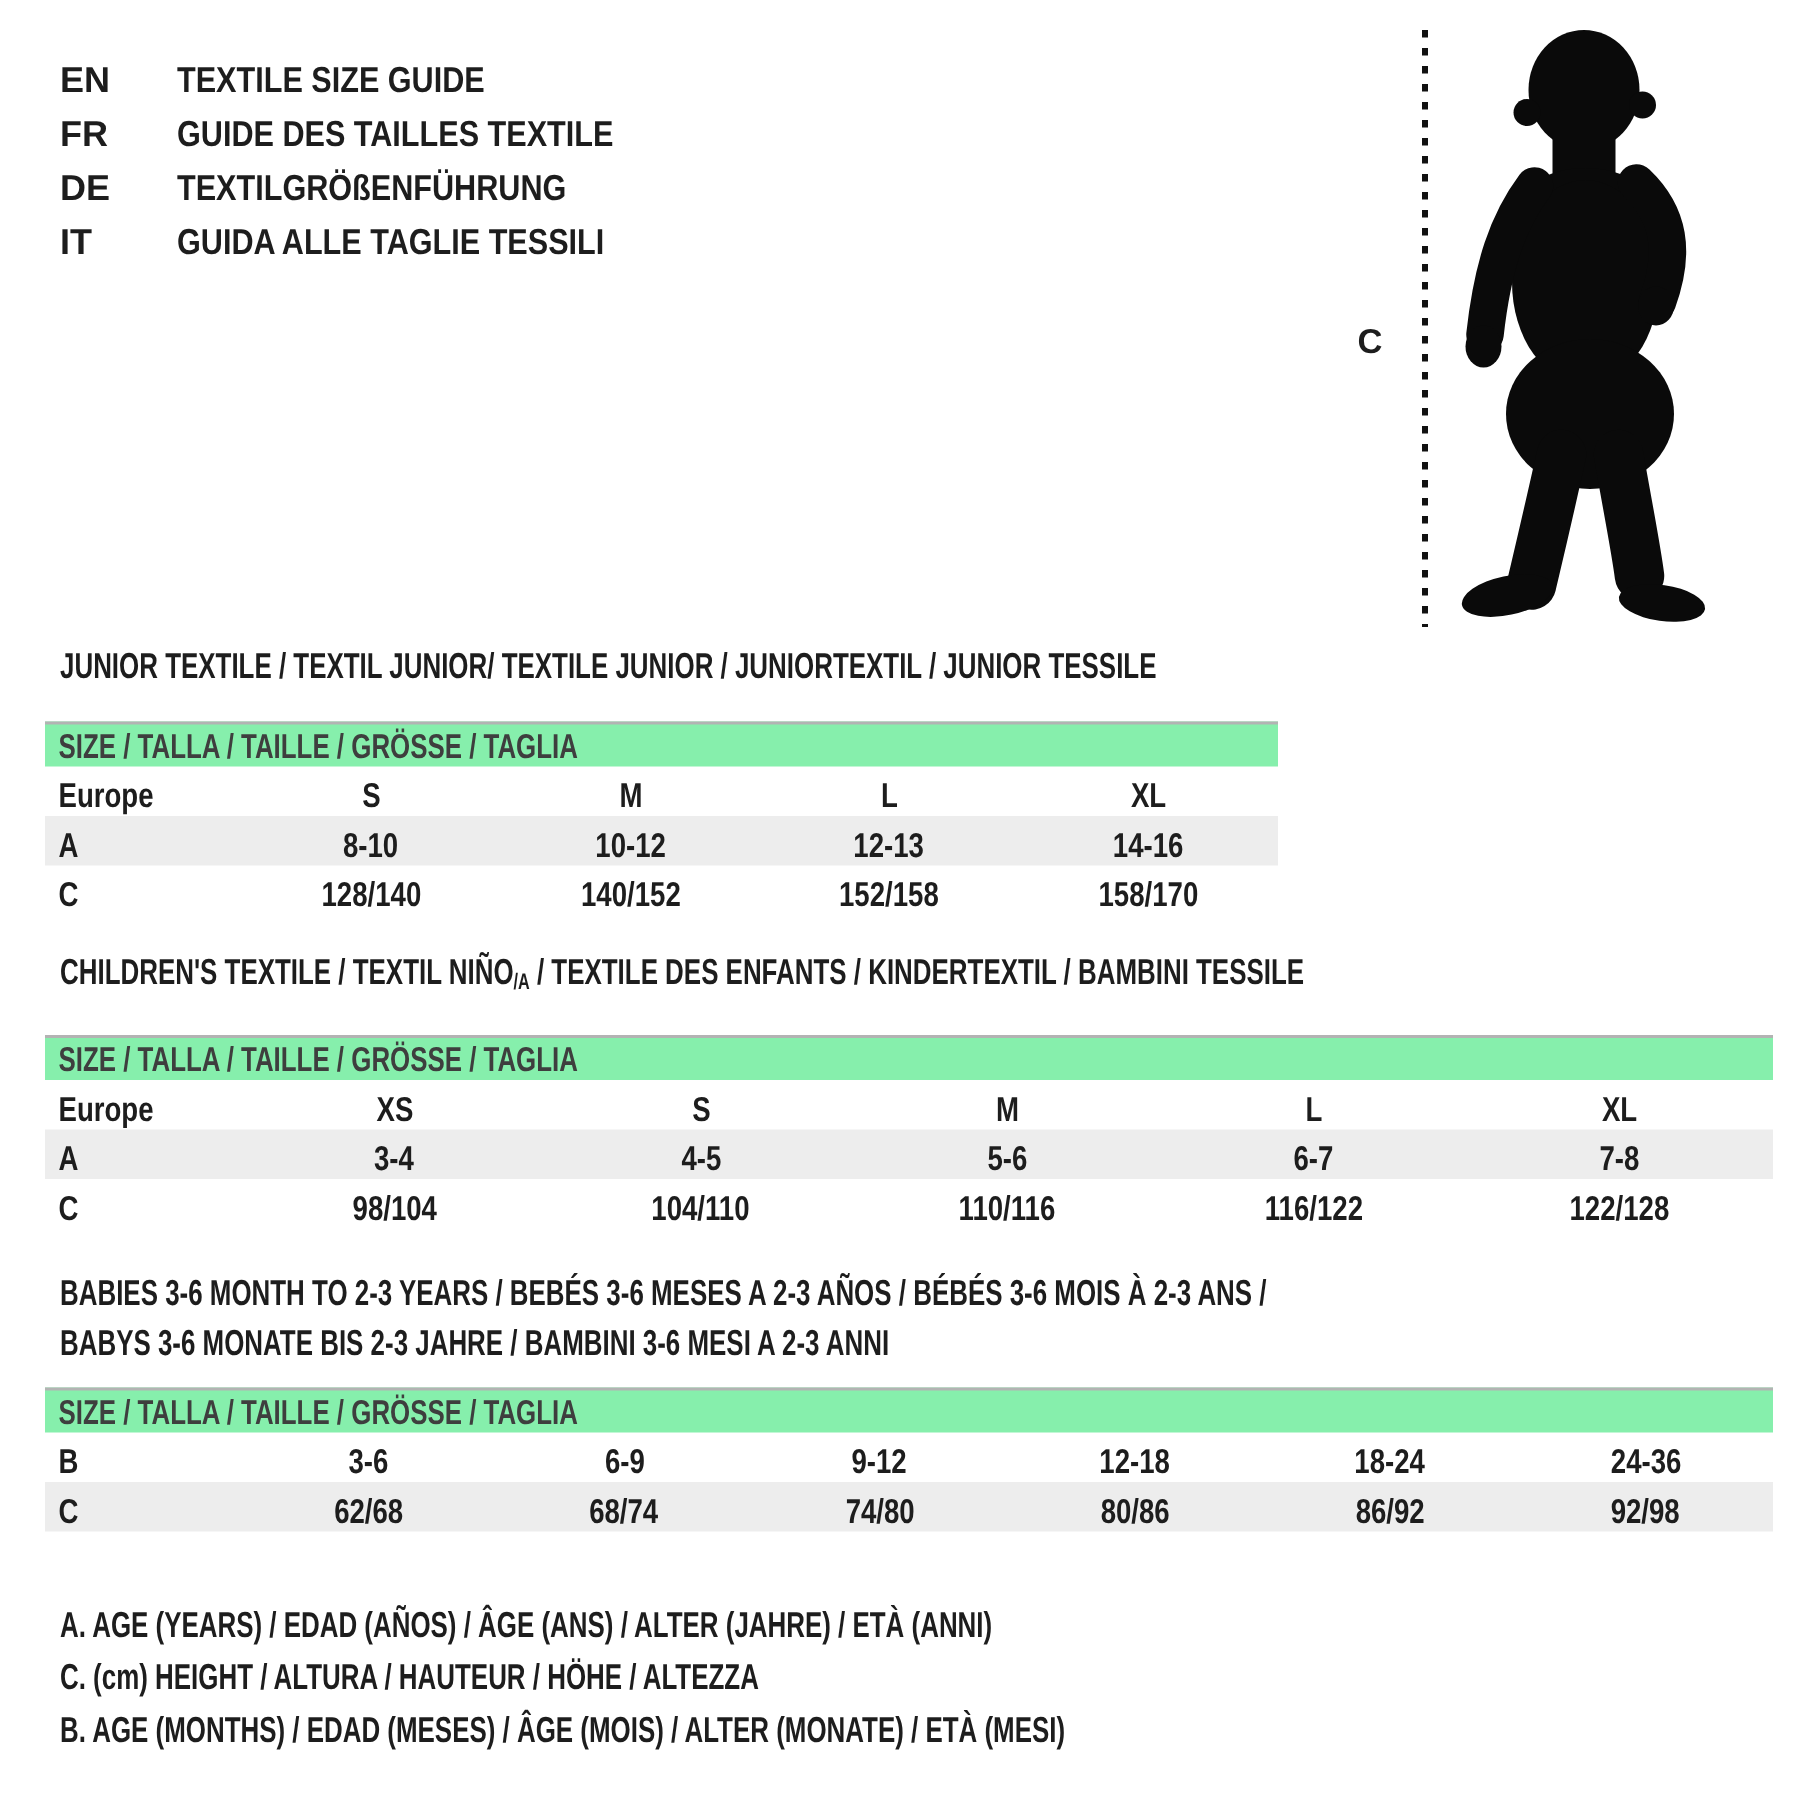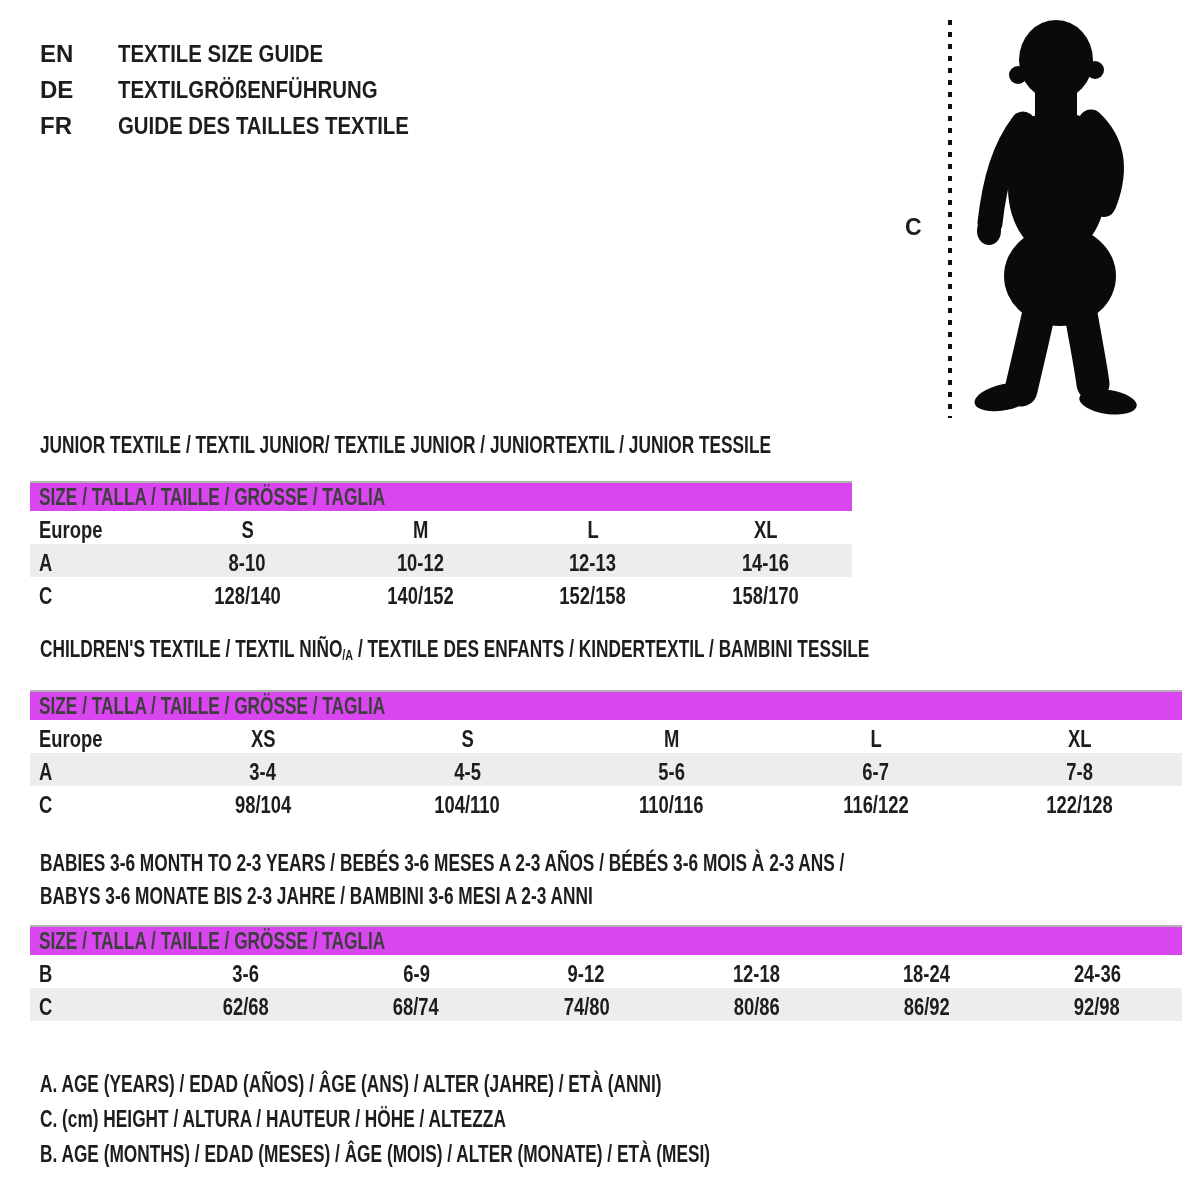--- a/index.html
+++ b/index.html
@@ -31,21 +31,21 @@
   
   .sec-title { font-size:24px; }
   .title-sub { font-size:15px; position:relative; top:3px; }
 
   
   .tbl { position:absolute; left:30px; }
   .t1 { top:481px; width:822px; }
   .t2 { top:690px; width:1152px; }
   .t3 { top:925px; width:1152px; }
   .sizebar {
-    height:28px; background:#d946ef; border-top:2px solid #b3b3b3;
+    height:28px; background:#86efac; border-top:2px solid #b3b3b3;
     display:flex; align-items:center; padding-left:9px;
     font-size:23px; color:#3e3e3e;
   }
   .trow { display:flex; align-items:flex-end; height:33px; font-size:23px; }
   .trow.shaded { background:#ededed; }
   .trow .lbl  { width:122px; padding-left:9px; }
   .trow .cell { flex:1; text-align:center; }
 
   
   .legend { left:40px; top:1066px; }
@@ -53,26 +53,30 @@
 </style>
 </head>
 <body>
 
 <div class="abs langs">
   <div class="lang-row">
     <span class="lang-code">EN</span>
     <span class="cx sx85">TEXTILE SIZE GUIDE</span>
   </div>
   <div class="lang-row">
+    <span class="lang-code">FR</span>
+    <span class="cx sx85">GUIDE DES TAILLES TEXTILE</span>
+  </div>
+  <div class="lang-row">
     <span class="lang-code">DE</span>
     <span class="cx sx85">TEXTILGRÖßENFÜHRUNG</span>
   </div>
   <div class="lang-row">
-    <span class="lang-code">FR</span>
-    <span class="cx sx85">GUIDE DES TAILLES TEXTILE</span>
+    <span class="lang-code">IT</span>
+    <span class="cx sx85">GUIDA ALLE TAGLIE TESSILI</span>
   </div>
 </div>
 
 <svg class="abs fig-svg" width="260" height="412" viewBox="0 0 260 412">
   <line x1="50" y1="6" x2="50" y2="404" stroke="#111111" stroke-width="4" stroke-dasharray="5 7"></line>
   <g transform="translate(65,4)" fill="#0a0a0a">
     <ellipse cx="91" cy="42" rx="37" ry="40"></ellipse>
     <circle cx="53" cy="57" r="9"></circle>
     <circle cx="130" cy="52" r="9"></circle>
     <rect x="70" y="60" width="42" height="45"></rect>

